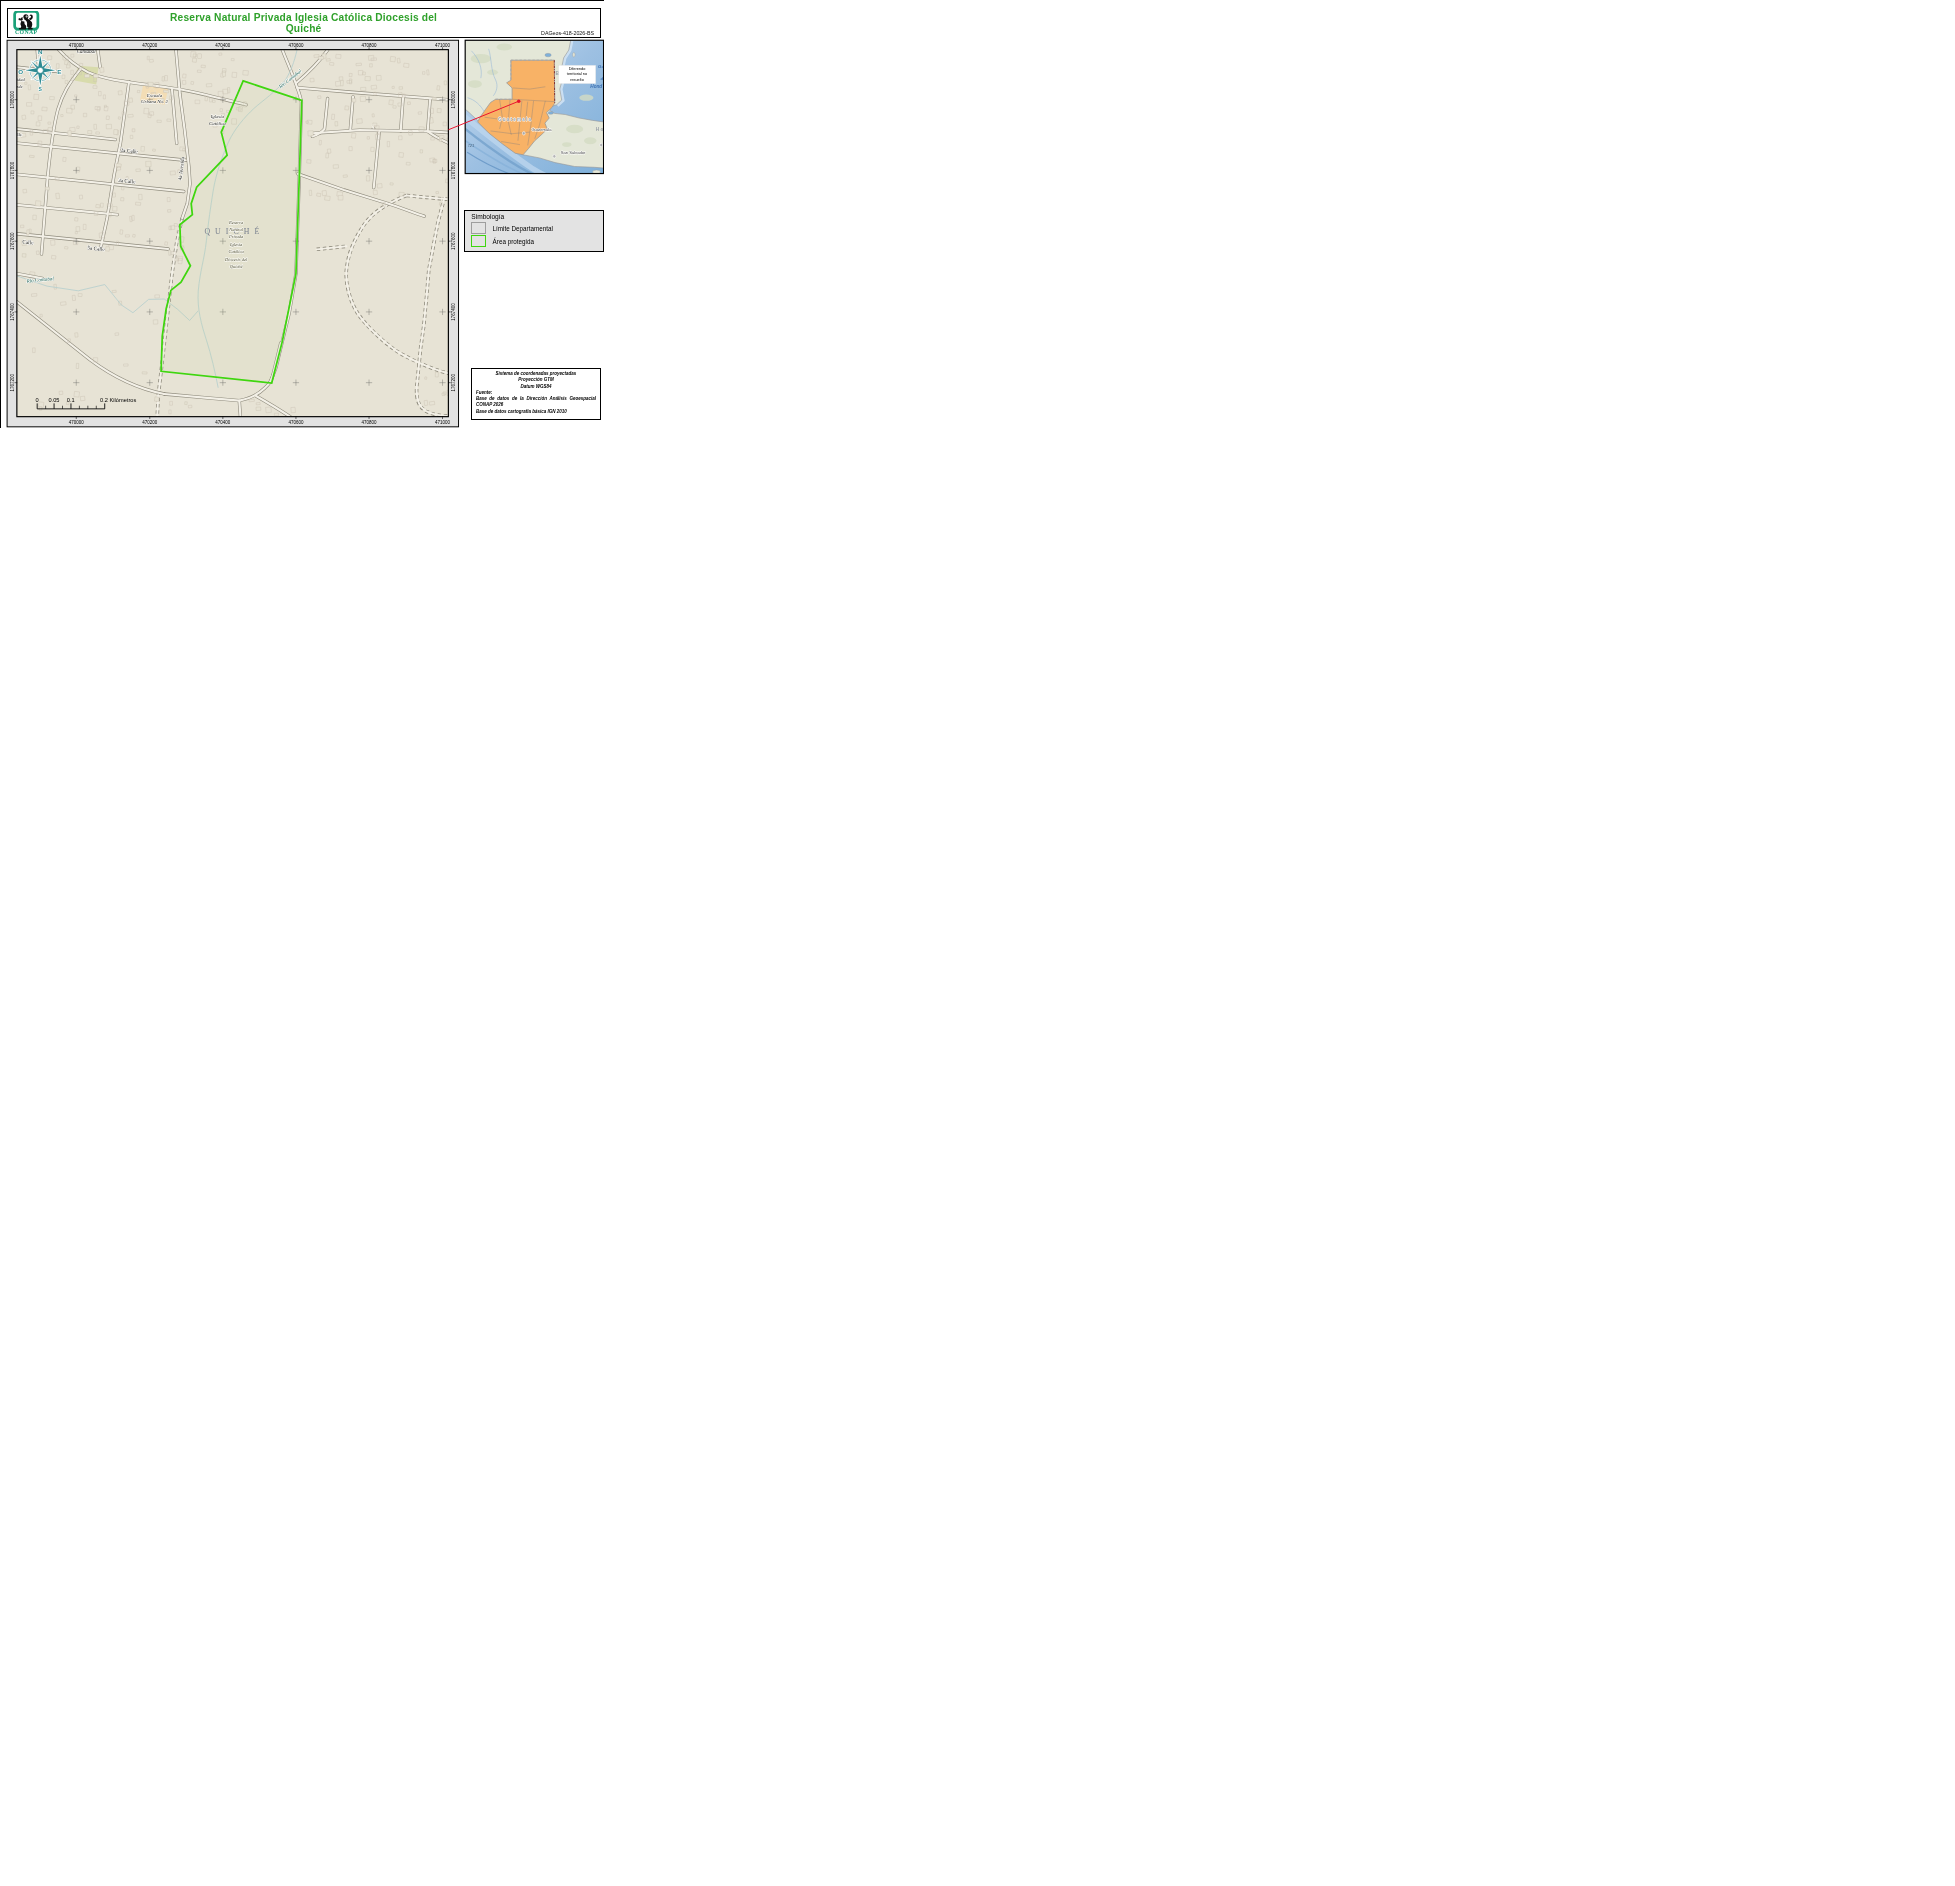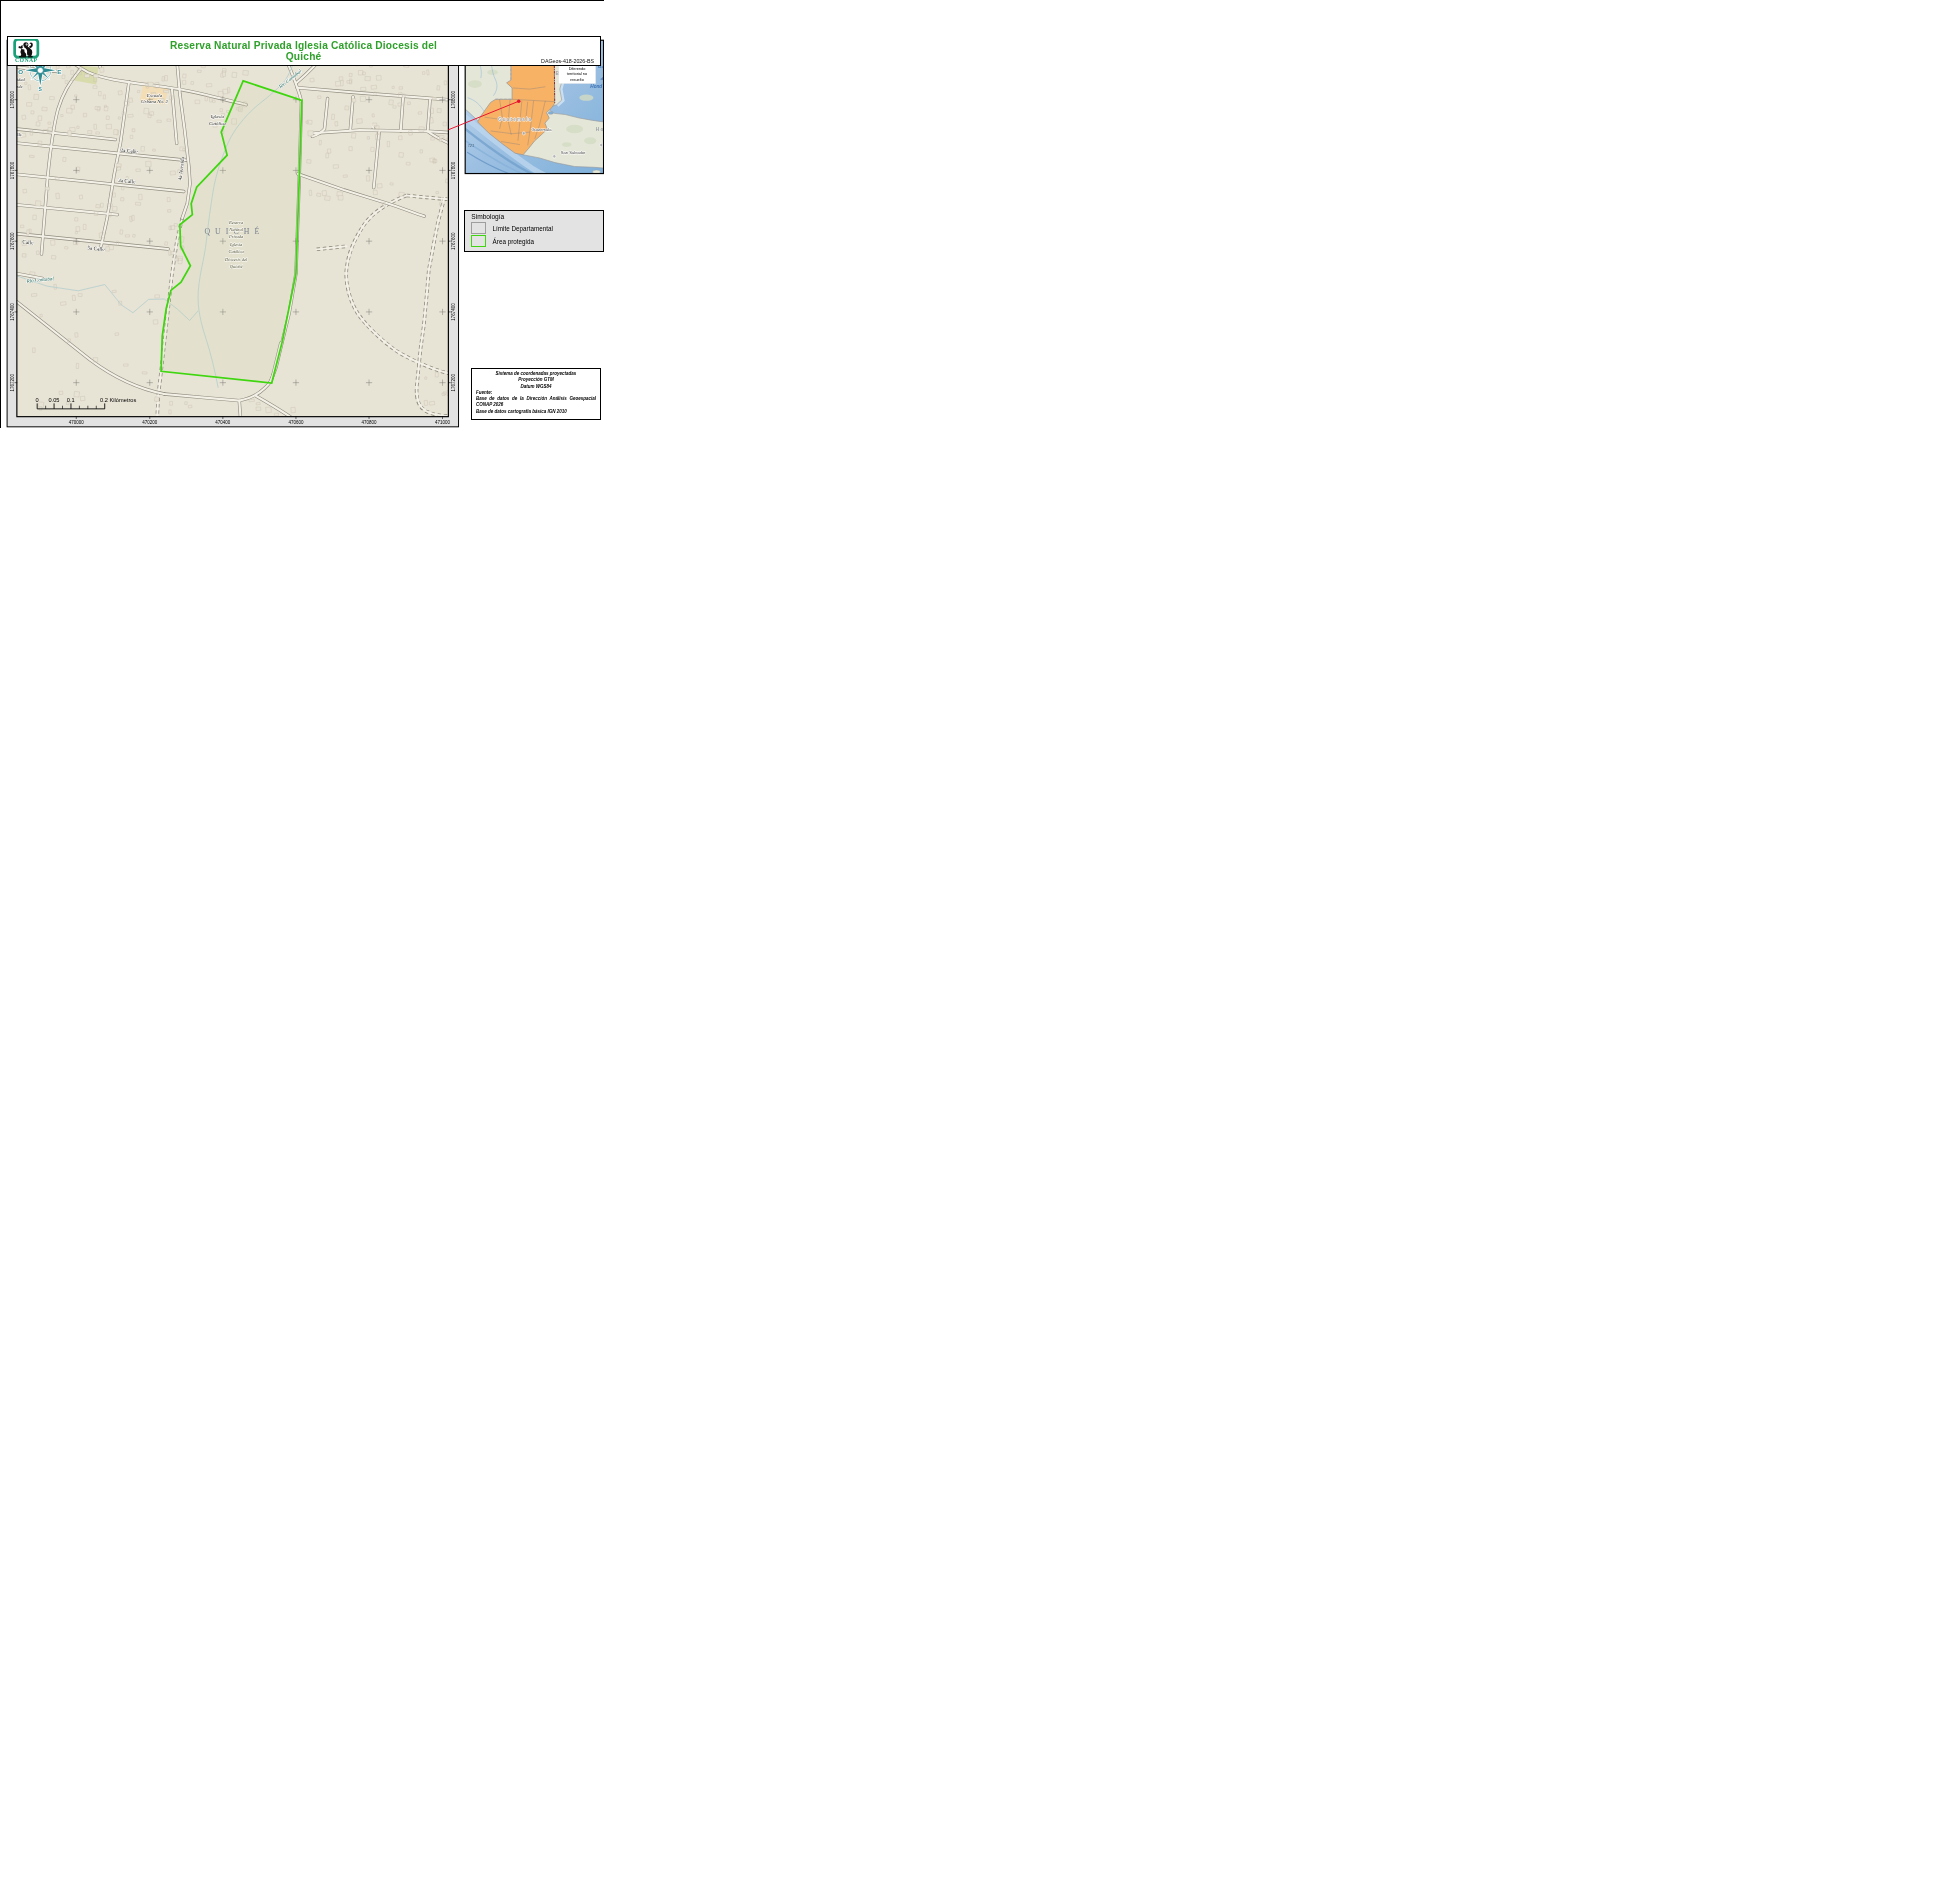--- a/index.html
+++ b/index.html
@@ -1,21 +1,21 @@
 <!DOCTYPE html>
 <html style="font-size:6.3px"><head>
 <meta charset="utf-8">
 <style>
   html,body{margin:0;padding:0;}
   body{width:604px;height:428px;position:relative;background:#ffffff;
        font-family:"Liberation Sans",sans-serif;overflow:hidden;}
   .page-border{position:absolute;left:0.4px;top:0.4px;width:603px;height:427px;
        border:0.8px solid #000;pointer-events:none;z-index:9;}
   .hdr{position:absolute;left:6.6px;top:8.2px;width:592px;height:28px;background:#fff;
-       border:1.2px solid #000;z-index:5;margin-top:28px;}
+       border:1.2px solid #000;z-index:5;}
   .hdr-title{position:absolute;left:47px;right:47px;top:0.8px;height:26.6px;display:flex;
        flex-direction:column;align-items:center;justify-content:center;
        color:#2fa12b;font-size:10.2px;font-weight:600;line-height:11.7px;letter-spacing:0.2px;}
   .docid{position:absolute;right:5.5px;bottom:1.6px;font-size:5.3px;color:#111;}
   .logo{position:absolute;left:3.1px;top:2px;width:30.5px;height:24px;}
   .box{position:absolute;background:#e3e3e3;border:1.2px solid #000;z-index:5;}
   .legend{left:464px;top:210px;width:138px;height:40px;}
   .legend h3{margin:2.3px 0 0.8px 6.3px;font-size:6.6px;font-weight:400;color:#000;}
   .lrow{display:flex;align-items:center;margin:2.3px 0 0 6.3px;height:11px;}
   .sw{width:13px;height:10.2px;background:#e3e3e3;margin-right:6.3px;flex:0 0 auto;}

